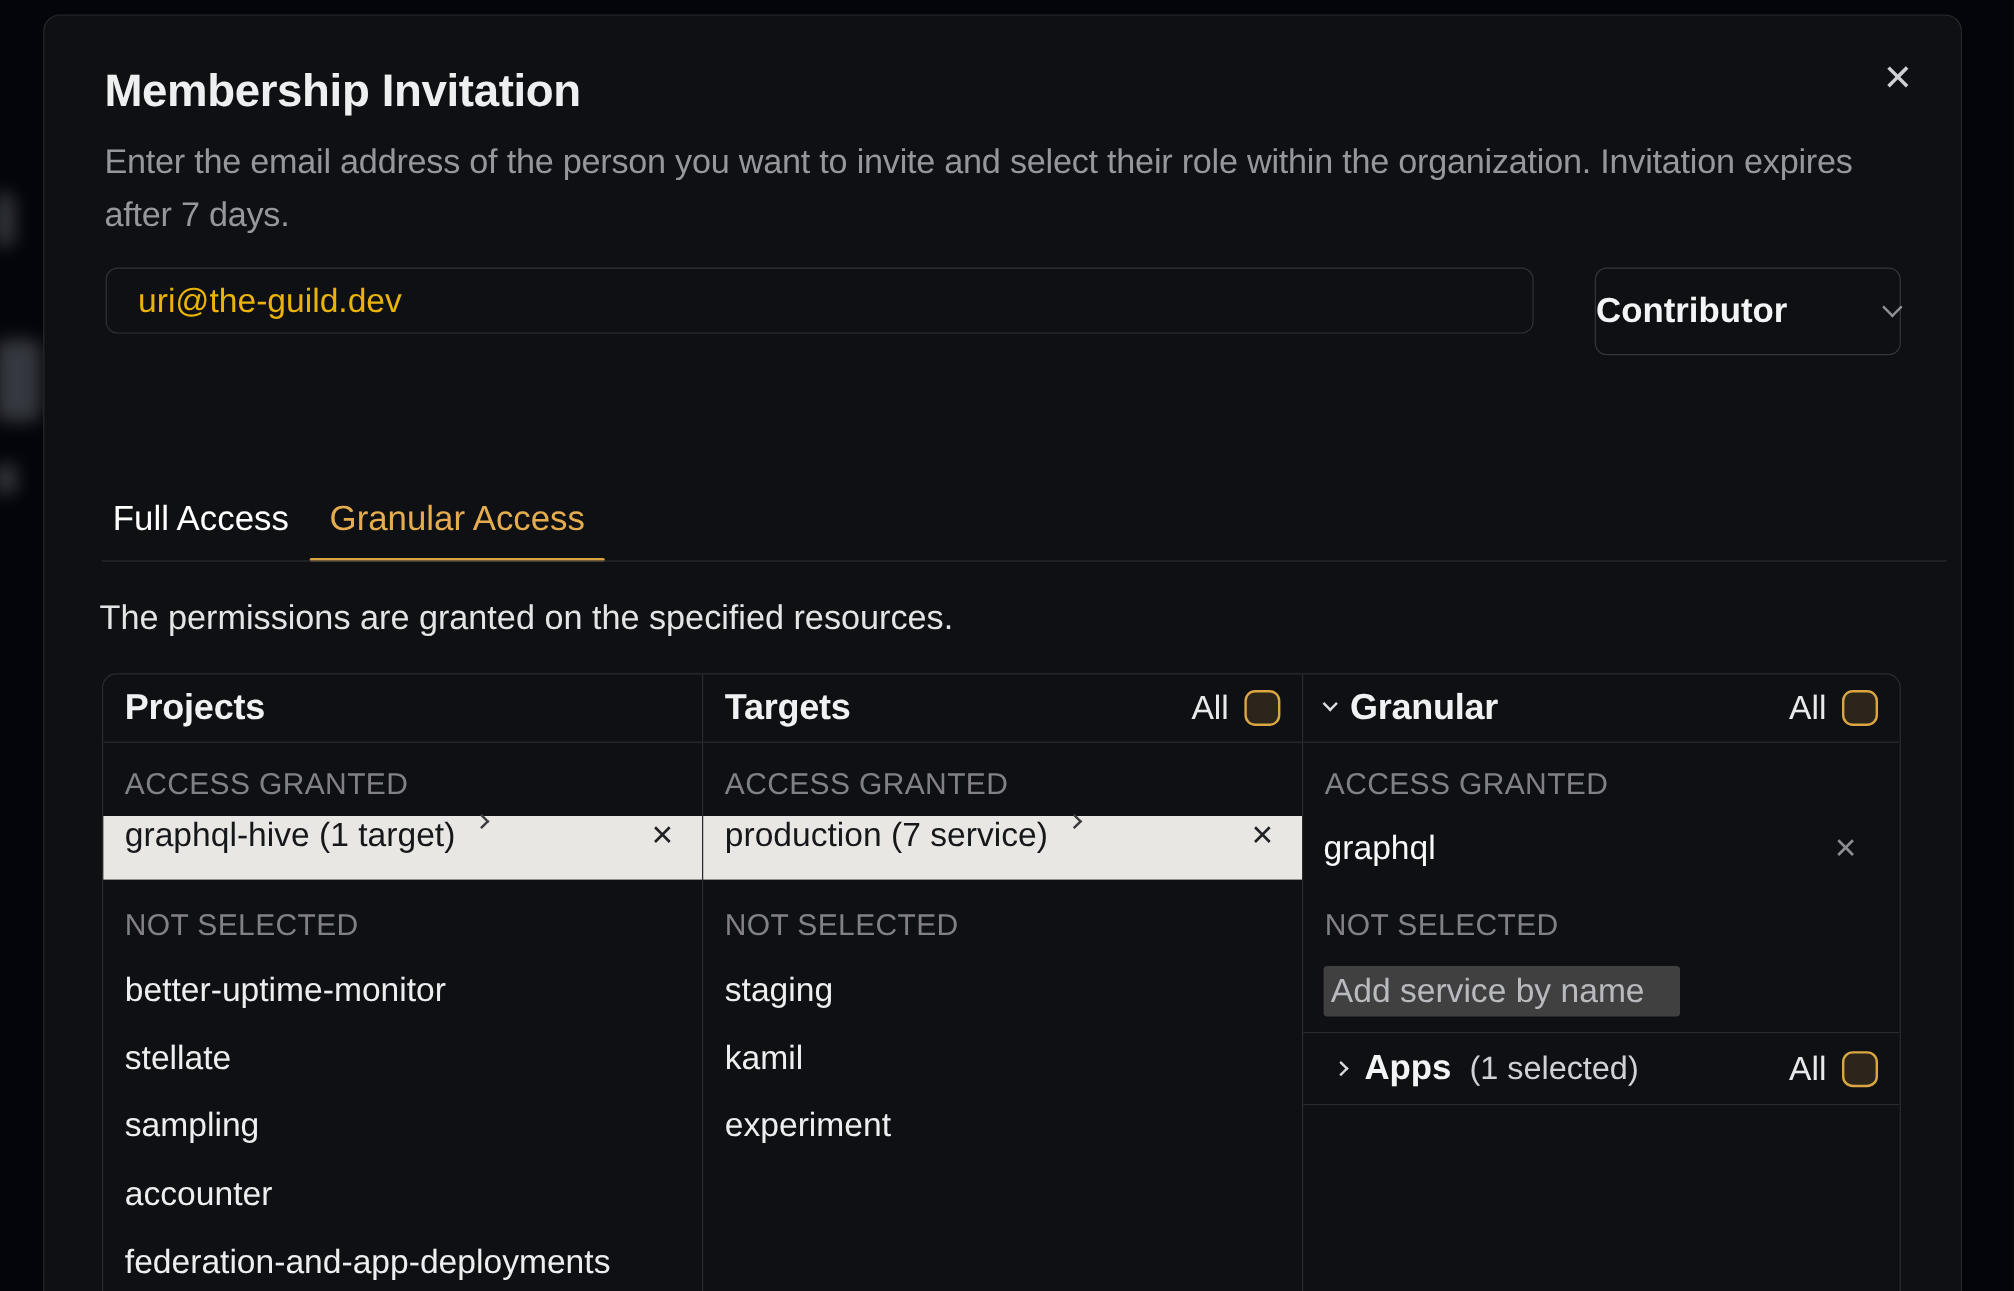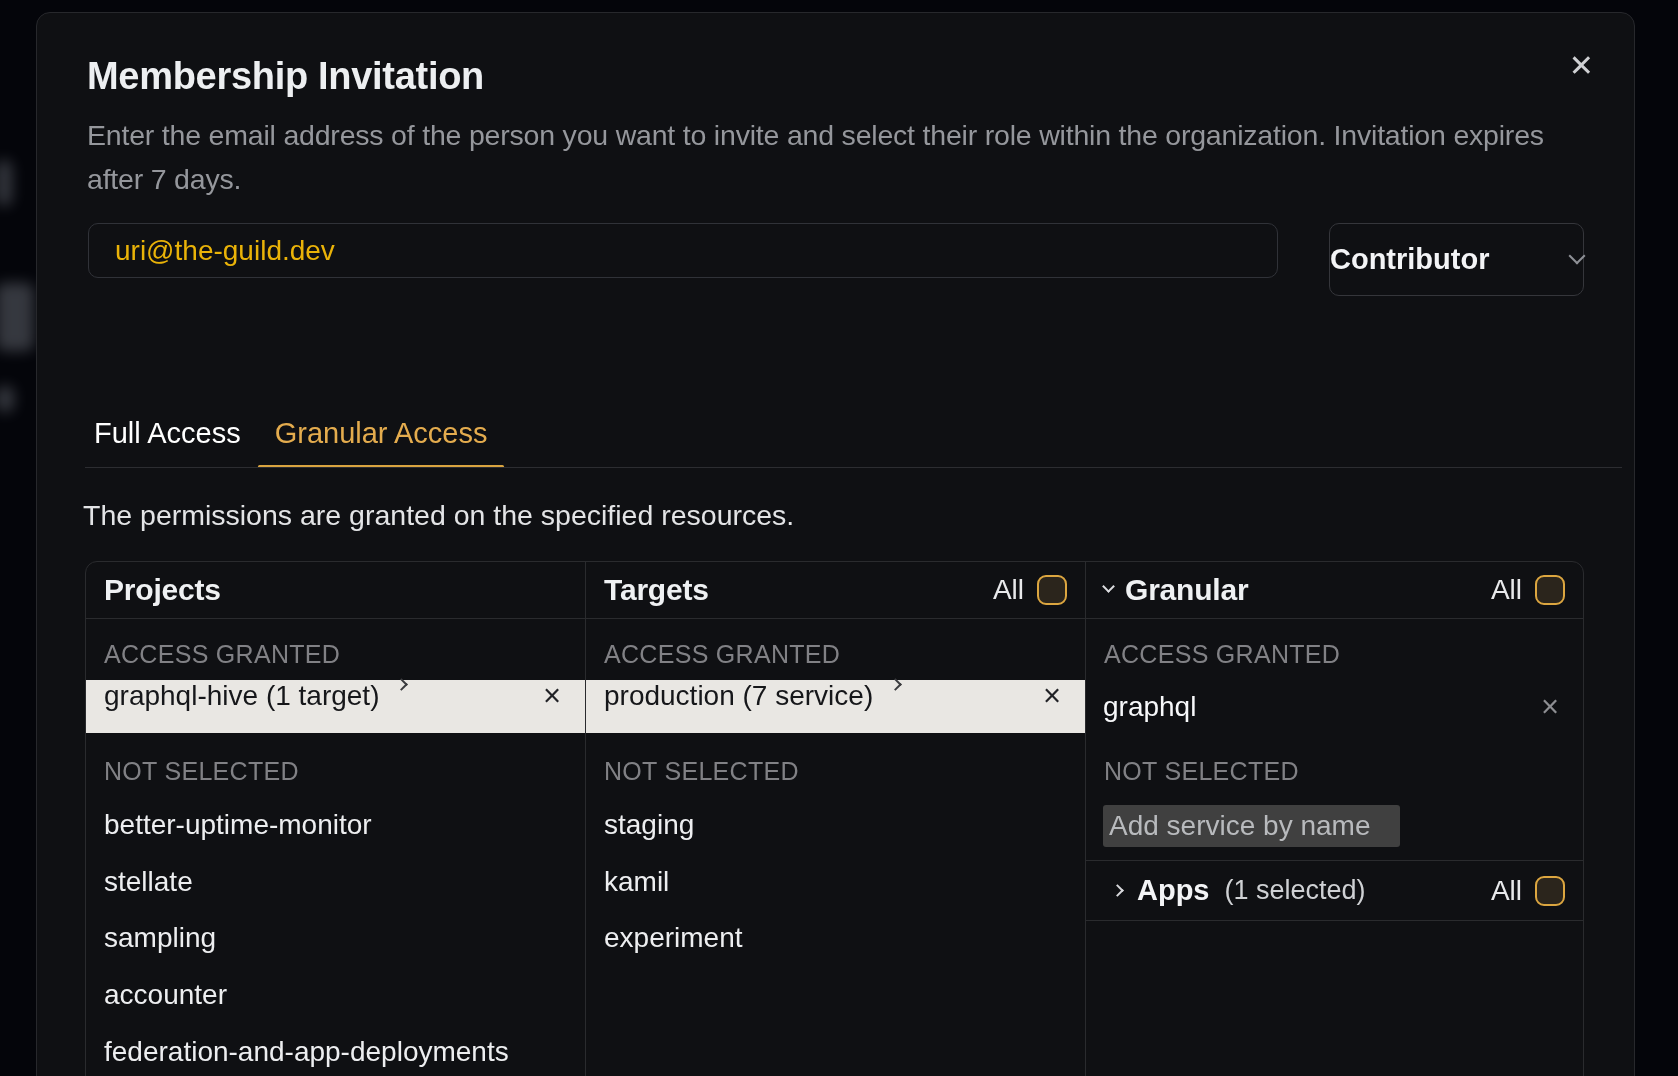--- a/index.html
+++ b/index.html
@@ -65,21 +65,21 @@
   .lbl-granted { top:78px; }
   .lbl-notsel  { top:195px; }
 
   .sel-row { position:absolute; top:118px; left:0; right:0; height:53px; background:#e9e7e3;
              display:flex; align-items:flex-start; padding:0 24px 0 18px; cursor:pointer; }
   .sel-row .row-label { font-size:28px; color:#16171a; }
   .sel-row .chev { color:#3a3b3e; margin-left:18px; }
   .row-x { margin-left:auto; font-size:31px; color:#212226; background:none; border:none;
            font-family:inherit; line-height:1; cursor:pointer; }
 
-  .granted-row { position:absolute; top:118px; left:0; right:0; height:53px;
+  .granted-row { position:absolute; top:118px; left:0; right:12px; height:53px;
                  display:flex; align-items:center; padding:0 24px 0 17px; cursor:pointer;justify-content:center; }
   .granted-row .row-label { font-size:28px; color:#f7f8fa; }
   .granted-row .row-x { color:#8d8e92; }
 
   .item-list { position:absolute; top:235px; left:0; right:0; }
   .item { height:56.6px; display:flex; align-items:center; padding-left:18px;
           font-size:28px; color:#edeef0; cursor:pointer; }
 
   .svc-input { position:absolute; left:17px; top:243px; width:297px; height:42px;
                background:#404040; border:none; border-radius:3px; color:#b8babd;

